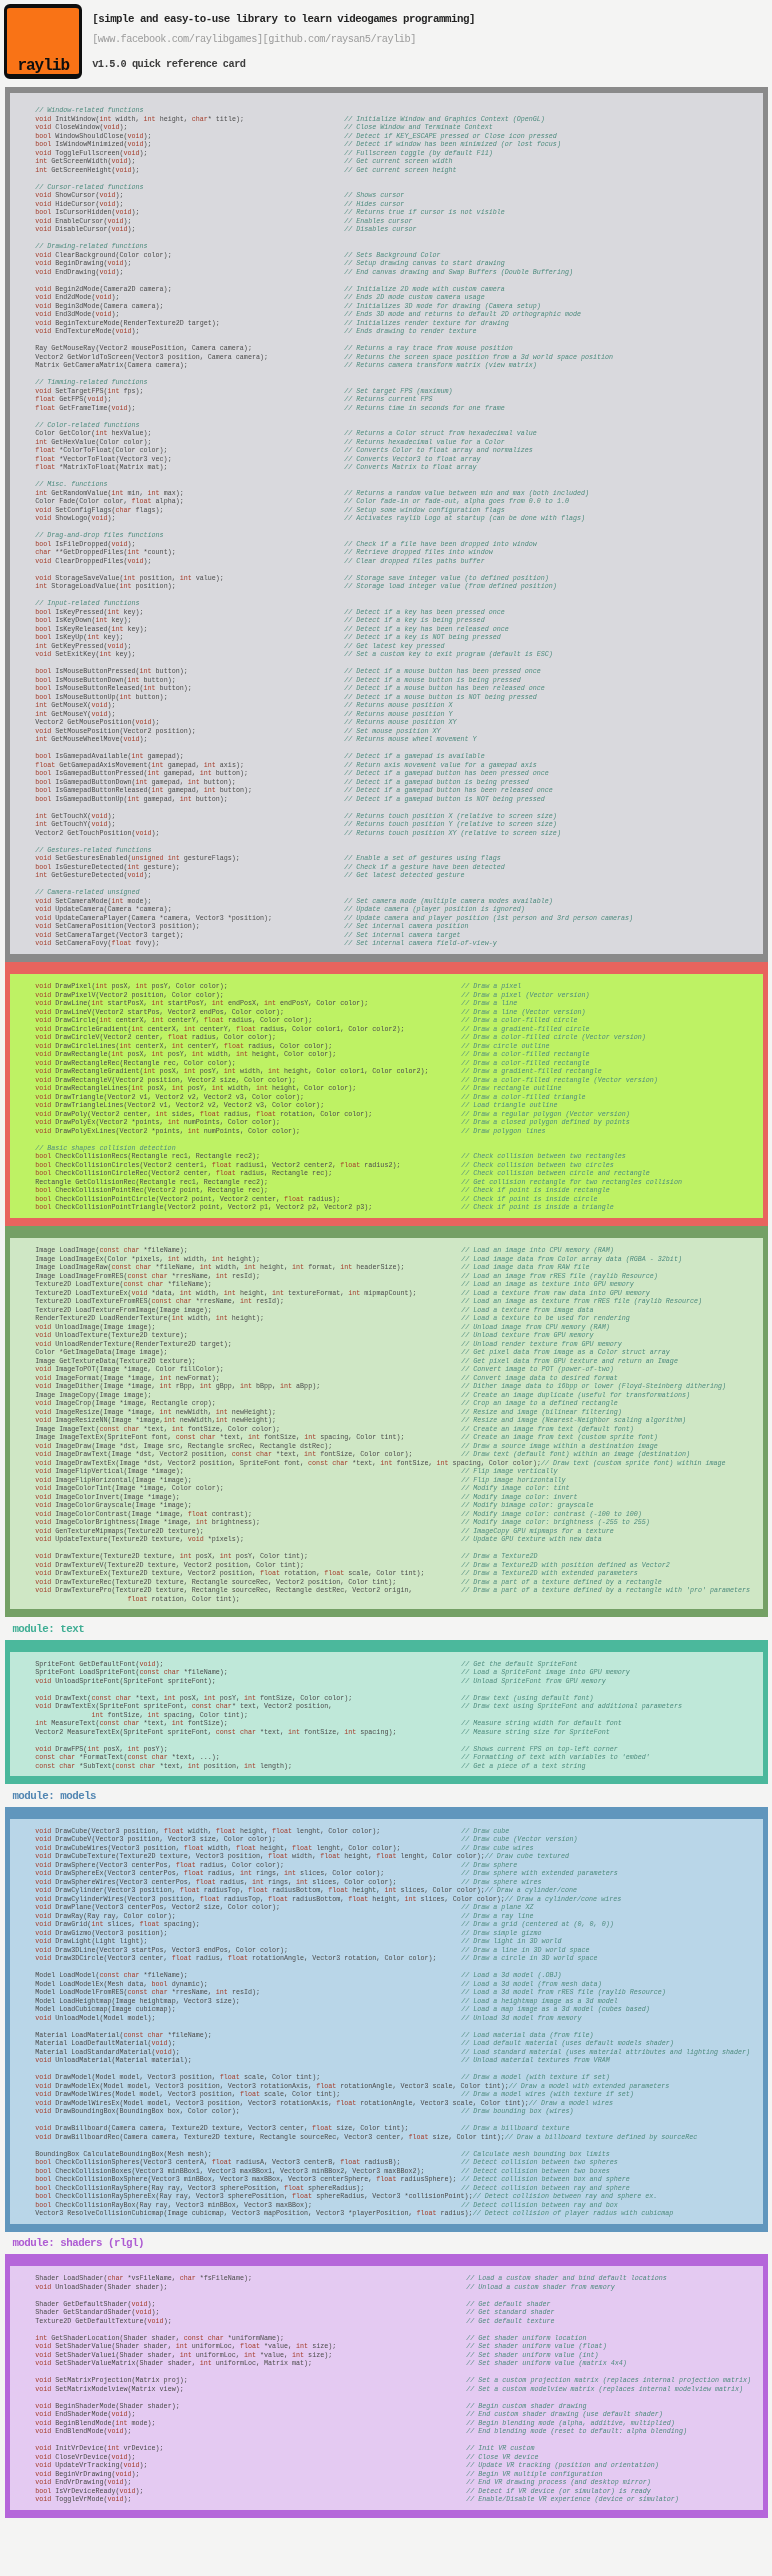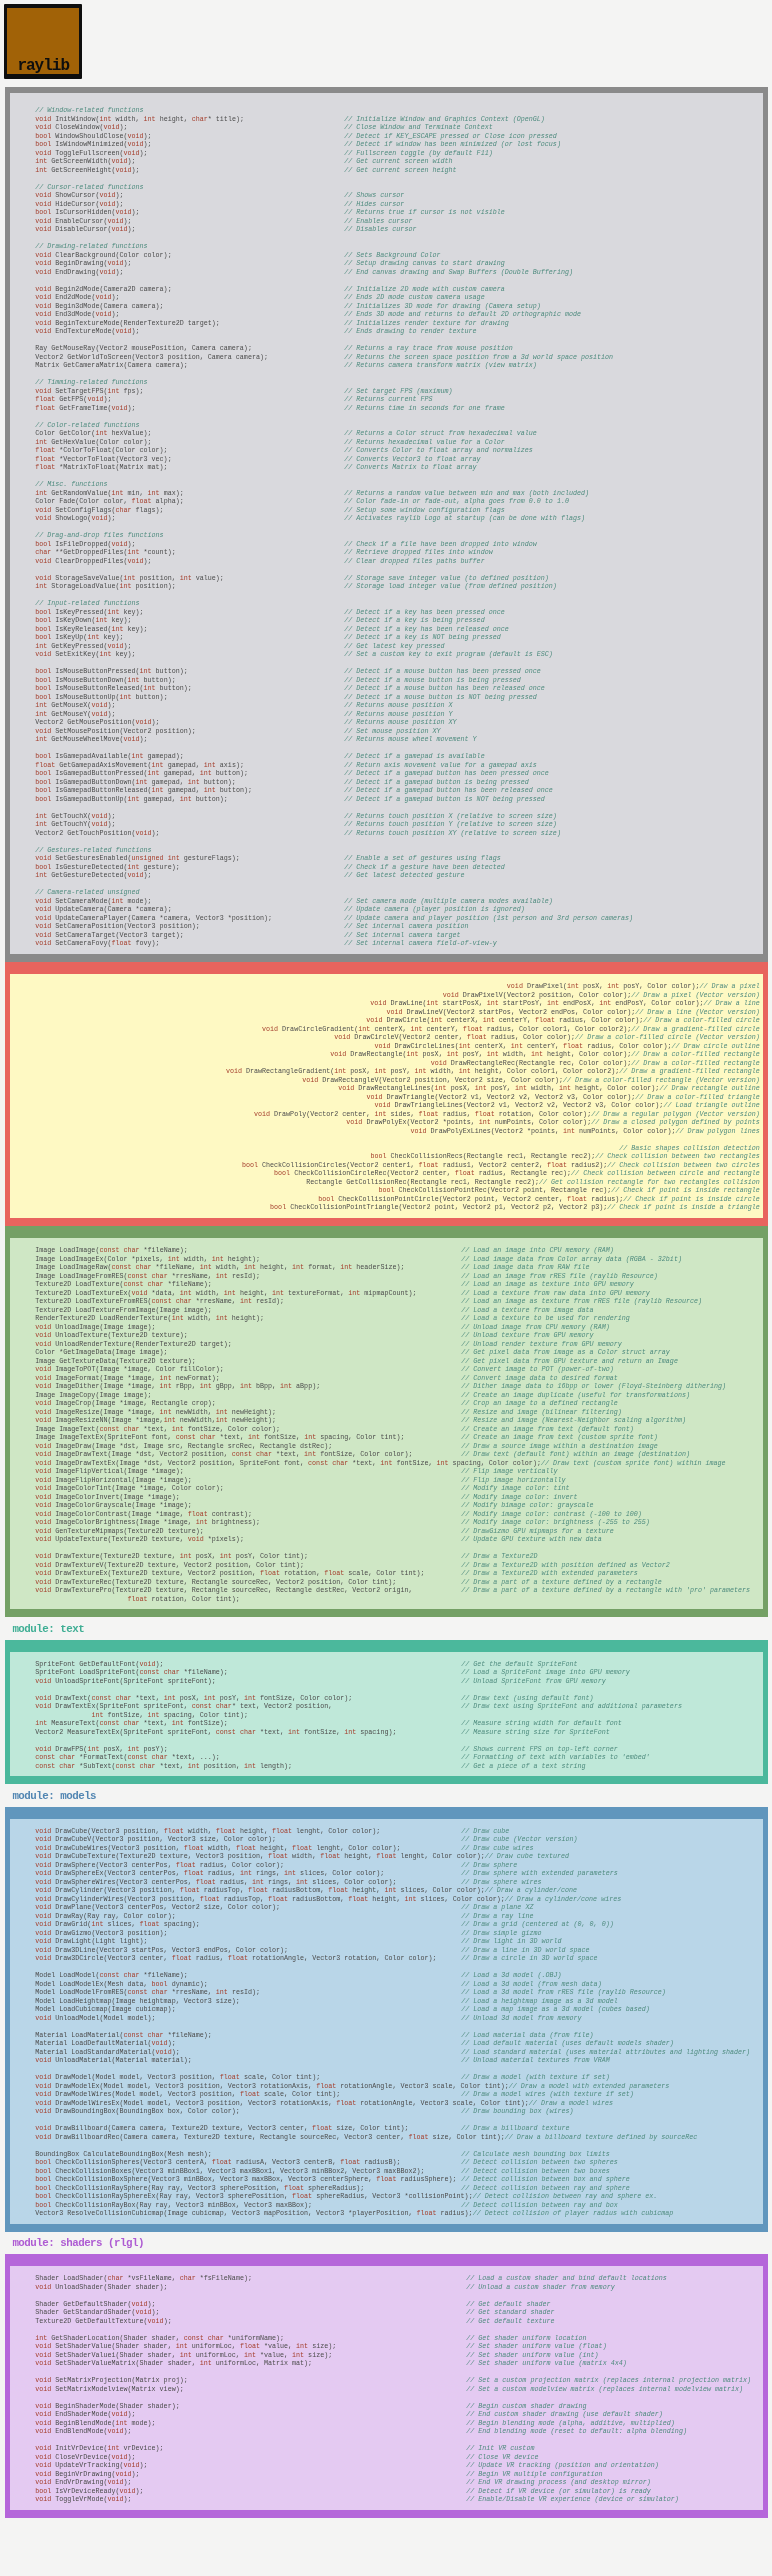--- a/index.html
+++ b/index.html
@@ -10,24 +10,24 @@
     font-family:"Liberation Mono", monospace;
     color:#4c4c4c;
   }
   .page { width:773px; padding:0 5.2px; }
 
   
   .header { position:relative; height:87px; }
   .logo {
     position:absolute; left:-1px; top:4.1px;
     width:78px; height:75px;
-    background:#a16207;
+    background:#f97316;
     border:3.6px solid #0e0e0e;
     border-top-width:4.6px; border-bottom-width:5.7px;
-    border-radius:1px;
+    border-radius:6px;
     display:flex; align-items:flex-end; justify-content:center;
   }
   .logo-word {
     font-weight:bold; font-size:16px; line-height:0.85;
     letter-spacing:-1px; color:#0e0e0e; padding-bottom:0.5px;
   }
   .header-text { padding-left:87px; padding-top:13.4px; }
   .tagline  { font-size:10.8px; font-weight:bold; color:#242424; letter-spacing:-0.5px; }
   .weblinks { font-size:10.3px; color:#9b9b9b; margin-top:7.2px; letter-spacing:-0.5px; }
   .version  { font-size:10.3px; font-weight:bold; color:#3c3c3c; margin-top:13.4px; letter-spacing:-0.5px; }
@@ -51,20 +51,25 @@
   .gcmt  { font-style:italic; }
 </style>
 </head>
 <body>
 
 <div class="page">
 
   <div class="header">
     <div class="logo">
       <span class="logo-word">raylib</span>
+    </div>
+    <div class="header-text">
+      <div class="tagline">[simple and easy-to-use library to learn videogames programming]</div>
+      <div class="weblinks">[www.facebook.com/raylibgames][github.com/raysan5/raylib]</div>
+      <div class="version">v1.5.0 quick reference card</div>
     </div>
   </div>
 
   <div id="modules">
       <div class="mbox thin-top" style="border-color: rgb(138, 138, 138); background: rgb(217, 217, 221);">
         <div class="row"><span class="gcmt" style="color:#4e8b7e">// Window-related functions</span></div>
         <div class="row"><span class="sig" style="min-width:309px"><span class="k">void</span> InitWindow(<span class="k">int</span> width, <span class="k">int</span> height, <span class="k">char</span>* title);</span><span class="cmt" style="color:#4e8b7e">// Initialize Window and Graphics Context (OpenGL)</span></div>
         <div class="row"><span class="sig" style="min-width:309px"><span class="k">void</span> CloseWindow(<span class="k">void</span>);</span><span class="cmt" style="color:#4e8b7e">// Close Window and Terminate Context</span></div>
         <div class="row"><span class="sig" style="min-width:309px"><span class="k">bool</span> WindowShouldClose(<span class="k">void</span>);</span><span class="cmt" style="color:#4e8b7e">// Detect if KEY_ESCAPE pressed or Close icon pressed</span></div>
         <div class="row"><span class="sig" style="min-width:309px"><span class="k">bool</span> IsWindowMinimized(<span class="k">void</span>);</span><span class="cmt" style="color:#4e8b7e">// Detect if window has been minimized (or lost focus)</span></div>
@@ -156,21 +161,21 @@
         <div class="row"><span class="sig" style="min-width:309px"><span class="k">int</span> GetGestureDetected(<span class="k">void</span>);</span><span class="cmt" style="color:#4e8b7e">// Get latest detected gesture</span></div>
         <div class="row blank"></div>
         <div class="row"><span class="gcmt" style="color:#4e8b7e">// Camera-related unsigned</span></div>
         <div class="row"><span class="sig" style="min-width:309px"><span class="k">void</span> SetCameraMode(<span class="k">int</span> mode);</span><span class="cmt" style="color:#4e8b7e">// Set camera mode (multiple camera modes available)</span></div>
         <div class="row"><span class="sig" style="min-width:309px"><span class="k">void</span> UpdateCamera(Camera *camera);</span><span class="cmt" style="color:#4e8b7e">// Update camera (player position is ignored)</span></div>
         <div class="row"><span class="sig" style="min-width:309px"><span class="k">void</span> UpdateCameraPlayer(Camera *camera, Vector3 *position);</span><span class="cmt" style="color:#4e8b7e">// Update camera and player position (1st person and 3rd person cameras)</span></div>
         <div class="row"><span class="sig" style="min-width:309px"><span class="k">void</span> SetCameraPosition(Vector3 position);</span><span class="cmt" style="color:#4e8b7e">// Set internal camera position</span></div>
         <div class="row"><span class="sig" style="min-width:309px"><span class="k">void</span> SetCameraTarget(Vector3 target);</span><span class="cmt" style="color:#4e8b7e">// Set internal camera target</span></div>
         <div class="row"><span class="sig" style="min-width:309px"><span class="k">void</span> SetCameraFovy(<span class="k">float</span> fovy);</span><span class="cmt" style="color:#4e8b7e">// Set internal camera field-of-view-y</span></div>
       </div>
-      <div class="mbox" style="border-color: rgb(232, 100, 94); background: #fef9c3; text-align: right;">
+      <div class="mbox" style="border-color: rgb(232, 100, 94); background: #bef264;">
         <div class="row"><span class="sig" style="min-width:426px"><span class="k">void</span> DrawPixel(<span class="k">int</span> posX, <span class="k">int</span> posY, Color color);</span><span class="cmt" style="color:#4e8b7e">// Draw a pixel</span></div>
         <div class="row"><span class="sig" style="min-width:426px"><span class="k">void</span> DrawPixelV(Vector2 position, Color color);</span><span class="cmt" style="color:#4e8b7e">// Draw a pixel (Vector version)</span></div>
         <div class="row"><span class="sig" style="min-width:426px"><span class="k">void</span> DrawLine(<span class="k">int</span> startPosX, <span class="k">int</span> startPosY, <span class="k">int</span> endPosX, <span class="k">int</span> endPosY, Color color);</span><span class="cmt" style="color:#4e8b7e">// Draw a line</span></div>
         <div class="row"><span class="sig" style="min-width:426px"><span class="k">void</span> DrawLineV(Vector2 startPos, Vector2 endPos, Color color);</span><span class="cmt" style="color:#4e8b7e">// Draw a line (Vector version)</span></div>
         <div class="row"><span class="sig" style="min-width:426px"><span class="k">void</span> DrawCircle(<span class="k">int</span> centerX, <span class="k">int</span> centerY, <span class="k">float</span> radius, Color color);</span><span class="cmt" style="color:#4e8b7e">// Draw a color-filled circle</span></div>
         <div class="row"><span class="sig" style="min-width:426px"><span class="k">void</span> DrawCircleGradient(<span class="k">int</span> centerX, <span class="k">int</span> centerY, <span class="k">float</span> radius, Color color1, Color color2);</span><span class="cmt" style="color:#4e8b7e">// Draw a gradient-filled circle</span></div>
         <div class="row"><span class="sig" style="min-width:426px"><span class="k">void</span> DrawCircleV(Vector2 center, <span class="k">float</span> radius, Color color);</span><span class="cmt" style="color:#4e8b7e">// Draw a color-filled circle (Vector version)</span></div>
         <div class="row"><span class="sig" style="min-width:426px"><span class="k">void</span> DrawCircleLines(<span class="k">int</span> centerX, <span class="k">int</span> centerY, <span class="k">float</span> radius, Color color);</span><span class="cmt" style="color:#4e8b7e">// Draw circle outline</span></div>
         <div class="row"><span class="sig" style="min-width:426px"><span class="k">void</span> DrawRectangle(<span class="k">int</span> posX, <span class="k">int</span> posY, <span class="k">int</span> width, <span class="k">int</span> height, Color color);</span><span class="cmt" style="color:#4e8b7e">// Draw a color-filled rectangle</span></div>
         <div class="row"><span class="sig" style="min-width:426px"><span class="k">void</span> DrawRectangleRec(Rectangle rec, Color color);</span><span class="cmt" style="color:#4e8b7e">// Draw a color-filled rectangle</span></div>
@@ -219,21 +224,21 @@
         <div class="row"><span class="sig" style="min-width:426px"><span class="k">void</span> ImageDraw(Image *dst, Image src, Rectangle srcRec, Rectangle dstRec);</span><span class="cmt" style="color:#4e8b7e">// Draw a source image within a destination image</span></div>
         <div class="row"><span class="sig" style="min-width:426px"><span class="k">void</span> ImageDrawText(Image *dst, Vector2 position, <span class="k">const</span> <span class="k">char</span> *text, <span class="k">int</span> fontSize, Color color);</span><span class="cmt" style="color:#4e8b7e">// Draw text (default font) within an image (destination)</span></div>
         <div class="row"><span class="sig" style="min-width:426px"><span class="k">void</span> ImageDrawTextEx(Image *dst, Vector2 position, SpriteFont font, <span class="k">const</span> <span class="k">char</span> *text, <span class="k">int</span> fontSize, <span class="k">int</span> spacing, Color color);</span><span class="cmt" style="color:#4e8b7e">// Draw text (custom sprite font) within image</span></div>
         <div class="row"><span class="sig" style="min-width:426px"><span class="k">void</span> ImageFlipVertical(Image *image);</span><span class="cmt" style="color:#4e8b7e">// Flip image vertically</span></div>
         <div class="row"><span class="sig" style="min-width:426px"><span class="k">void</span> ImageFlipHorizontal(Image *image);</span><span class="cmt" style="color:#4e8b7e">// Flip image horizontally</span></div>
         <div class="row"><span class="sig" style="min-width:426px"><span class="k">void</span> ImageColorTint(Image *image, Color color);</span><span class="cmt" style="color:#4e8b7e">// Modify image color: tint</span></div>
         <div class="row"><span class="sig" style="min-width:426px"><span class="k">void</span> ImageColorInvert(Image *image);</span><span class="cmt" style="color:#4e8b7e">// Modify image color: invert</span></div>
         <div class="row"><span class="sig" style="min-width:426px"><span class="k">void</span> ImageColorGrayscale(Image *image);</span><span class="cmt" style="color:#4e8b7e">// Modify bimage color: grayscale</span></div>
         <div class="row"><span class="sig" style="min-width:426px"><span class="k">void</span> ImageColorContrast(Image *image, <span class="k">float</span> contrast);</span><span class="cmt" style="color:#4e8b7e">// Modify image color: contrast (-100 to 100)</span></div>
         <div class="row"><span class="sig" style="min-width:426px"><span class="k">void</span> ImageColorBrightness(Image *image, <span class="k">int</span> brightness);</span><span class="cmt" style="color:#4e8b7e">// Modify image color: brightness (-255 to 255)</span></div>
-        <div class="row"><span class="sig" style="min-width:426px"><span class="k">void</span> GenTextureMipmaps(Texture2D texture);</span><span class="cmt" style="color:#4e8b7e">// DrawGizmo GPU mipmaps for a texture</span></div>
+        <div class="row"><span class="sig" style="min-width:426px"><span class="k">void</span> GenTextureMipmaps(Texture2D texture);</span><span class="cmt" style="color:#4e8b7e">// ImageCopy GPU mipmaps for a texture</span></div>
         <div class="row"><span class="sig" style="min-width:426px"><span class="k">void</span> UpdateTexture(Texture2D texture, <span class="k">void</span> *pixels);</span><span class="cmt" style="color:#4e8b7e">// Update GPU texture with new data</span></div>
         <div class="row blank"></div>
         <div class="row"><span class="sig" style="min-width:426px"><span class="k">void</span> DrawTexture(Texture2D texture, <span class="k">int</span> posX, <span class="k">int</span> posY, Color tint);</span><span class="cmt" style="color:#4e8b7e">// Draw a Texture2D</span></div>
         <div class="row"><span class="sig" style="min-width:426px"><span class="k">void</span> DrawTextureV(Texture2D texture, Vector2 position, Color tint);</span><span class="cmt" style="color:#4e8b7e">// Draw a Texture2D with position defined as Vector2</span></div>
         <div class="row"><span class="sig" style="min-width:426px"><span class="k">void</span> DrawTextureEx(Texture2D texture, Vector2 position, <span class="k">float</span> rotation, <span class="k">float</span> scale, Color tint);</span><span class="cmt" style="color:#4e8b7e">// Draw a Texture2D with extended parameters</span></div>
         <div class="row"><span class="sig" style="min-width:426px"><span class="k">void</span> DrawTextureRec(Texture2D texture, Rectangle sourceRec, Vector2 position, Color tint);</span><span class="cmt" style="color:#4e8b7e">// Draw a part of a texture defined by a rectangle</span></div>
         <div class="row"><span class="sig" style="min-width:426px"><span class="k">void</span> DrawTexturePro(Texture2D texture, Rectangle sourceRec, Rectangle destRec, Vector2 origin,</span><span class="cmt" style="color:#4e8b7e">// Draw a part of a texture defined by a rectangle with 'pro' parameters</span></div>
         <div class="row"><span class="sig">                       <span class="k">float</span> rotation, Color tint);</span></div>
       </div>
       <div class="mtitle" style="color: rgb(63, 174, 148);">module: text</div>

